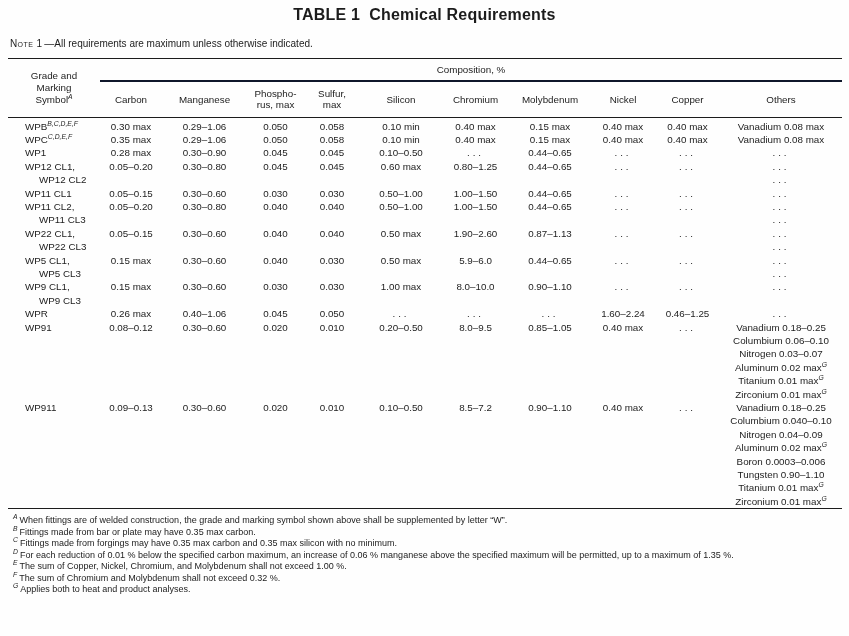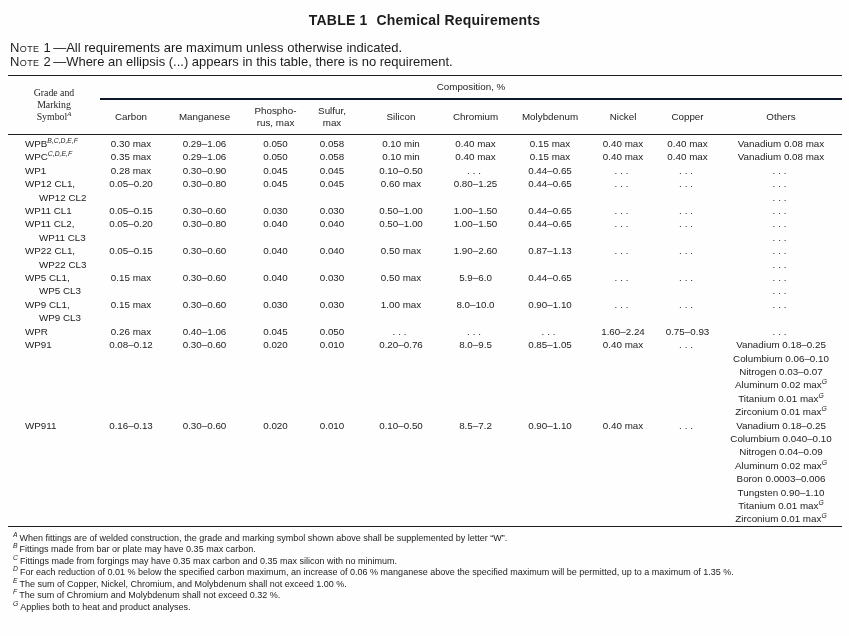--- a/index.html
+++ b/index.html
@@ -7,29 +7,29 @@
   .page {
     width: 849px; height: 636px;
     background: #fefefe;
     color: #1c1c1c;
     font-family: "Liberation Sans", sans-serif;
     overflow: hidden;
     position: relative;
   }
   .title {
     text-align: center;
-    font-size: 14px;
+    font-size: 16px;
     font-weight: bold;
-    padding-top: 12px;
+    padding-top: 6px;
     letter-spacing: 0.2px;
   }
   .title .tlabel { margin-right: 9px; }
   .notes {
     margin: 13px 6px 0 10px;
-    font-size: 13px;
+    font-size: 10px;
     line-height: 13.5px;
   }
   .note-label {
     font-variant: small-caps;
     letter-spacing: 0.4px;
     margin-right: 2px;
   }
   table.chem {
     margin: 7px 0 0 8px;
     width: 834px;
@@ -38,21 +38,21 @@
     border-top: 1.5px solid #1c1c1c;
     border-bottom: 1.5px solid #1c1c1c;
   }
   thead { border-bottom: 1px solid #1c1c1c; }
   th {
     font-weight: normal;
     font-size: 9.8px;
     text-align: center;
     vertical-align: middle;
   }
-  th.grade-h { line-height: 12px; font-family: Liberation Serif, serif; }
+  th.grade-h { line-height: 12px; }
   th.comp-h {
     height: 23px;
     border-bottom: 2px solid #0f172a;
     vertical-align: middle;
   }
   tr.col-heads th { height: 36px; line-height: 11.5px; }
   td {
     font-size: 9.8px;
     line-height: 13.4px;
     text-align: center;
@@ -85,23 +85,20 @@
 
 <div class="page">
 
   <div class="title">
     <span class="tlabel">TABLE 1</span><span>Chemical Requirements</span>
   </div>
 
   <div class="notes">
     <div class="note">
       <span class="note-label">Note 1</span><span>—All requirements are maximum unless otherwise indicated.</span>
-    </div>
-    <div class="note">
-      <span class="note-label">Note 2</span><span>—Where an ellipsis (...) appears in this table, there is no requirement.</span>
     </div>
   </div>
 
   <table class="chem">
     <colgroup>
       <col style="width:92px">
         <col style="width:62px">
         <col style="width:85px">
         <col style="width:57px">
         <col style="width:56px">
@@ -326,52 +323,52 @@
             <div>WPR</div>
           </td>
           <td>0.26 max</td>
           <td>0.40–1.06</td>
           <td>0.045</td>
           <td>0.050</td>
           <td class="dots">...</td>
           <td class="dots">...</td>
           <td class="dots">...</td>
           <td>1.60–2.24</td>
-          <td>0.75–0.93</td>
+          <td>0.46–1.25</td>
           <td>
             <div class="dots">...</div>
           </td>
         </tr>
         <tr>
           <td class="grade">
             <div>WP91</div>
           </td>
           <td>0.08–0.12</td>
           <td>0.30–0.60</td>
           <td>0.020</td>
           <td>0.010</td>
-          <td>0.20–0.76</td>
+          <td>0.20–0.50</td>
           <td>8.0–9.5</td>
           <td>0.85–1.05</td>
           <td>0.40 max</td>
           <td class="dots">...</td>
           <td>
             <div>Vanadium 0.18–0.25</div>
             <div>Columbium 0.06–0.10</div>
             <div>Nitrogen 0.03–0.07</div>
             <div>Aluminum 0.02 max<sup>G</sup></div>
             <div>Titanium 0.01 max<sup>G</sup></div>
             <div>Zirconium 0.01 max<sup>G</sup></div>
           </td>
         </tr>
         <tr>
           <td class="grade">
             <div>WP911</div>
           </td>
-          <td>0.16–0.13</td>
+          <td>0.09–0.13</td>
           <td>0.30–0.60</td>
           <td>0.020</td>
           <td>0.010</td>
           <td>0.10–0.50</td>
           <td>8.5–7.2</td>
           <td>0.90–1.10</td>
           <td>0.40 max</td>
           <td class="dots">...</td>
           <td>
             <div>Vanadium 0.18–0.25</div>

